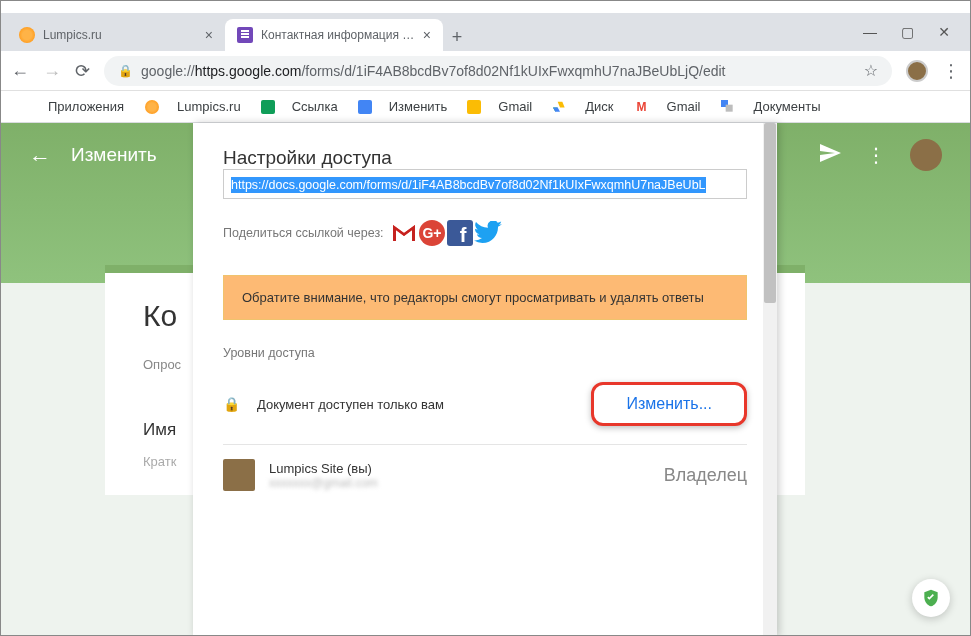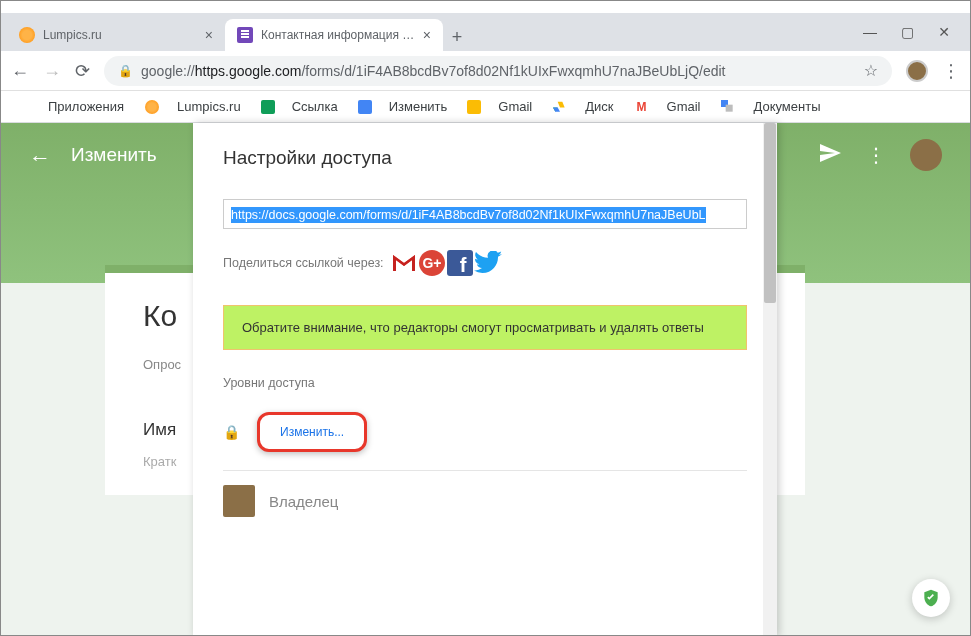--- a/index.html
+++ b/index.html
@@ -51,39 +51,39 @@
 .card h2 { font-size: 30px; font-weight: 400; color: #333; margin-bottom: 24px; }
 .card .sub { font-size: 13px; color: #888; }
 .field-lbl { font-size: 17px; color: #333; margin-top: 48px; margin-bottom: 14px; }
 .field-hint { font-size: 13px; color: #aaa; }
 
 
 .modal { position: absolute; left: 192px; top: 0; width: 584px; height: 514px; background: #fff; box-shadow: 2px 0 8px rgba(0,0,0,0.2); }
 .modal-scroll { position: absolute; right: 0; top: 0; width: 14px; height: 100%; background: #f1f1f1; }
 .modal-thumb { position: absolute; right: 1px; top: 0; width: 12px; height: 180px; background: #c1c1c1; border-radius: 2px; }
 .modal-inner { padding: 24px 30px 20px; }
-.modal h3 { font-size: 19px; font-weight: 400; color: #333; margin-bottom: 30px; }
+.modal h3 { font-size: 19px; font-weight: 400; color: #333; }
 .lbl { font-size: 12.5px; color: #777; margin-bottom: 10px; }
 .linkbox { border: 1px solid #ccc; padding: 5px 7px; margin-bottom: 20px; }
 .linkbox span { background: #3297fd; color: #fff; font-size: 12.5px; padding: 1px 0; }
 .sharerow { display: flex; align-items: center; gap: 0; margin-bottom: 28px; }
 .sharerow .lbl2 { font-size: 12.5px; color: #777; margin-right: 6px; }
 .sh-icon { width: 28px; height: 28px; display: flex; align-items: center; justify-content: center; }
-.warning { background: #bef264; border: 1px solid #f0c36d; padding: 14px 18px; font-size: 13px; color: #333; margin-bottom: 26px; }
+.warning { background: #fdba74; border: 1px solid #f0c36d; padding: 14px 18px; font-size: 13px; color: #333; margin-bottom: 26px; }
 .sec-title { font-size: 12.5px; color: #777; margin-bottom: 14px; }
 .access-row { display: flex; align-items: center; gap: 14px; padding: 8px 0 18px; border-bottom: 1px solid #e5e5e5; }
 .access-row .lockicon { width: 20px; color: #999; font-size: 14px; }
 .access-row .text { flex: 1; font-size: 13px; color: #333; }
-.change-btn { border: 3px solid #e8372b; border-radius: 12px; padding: 10px 20px; color: #1a73e8; font-size: 12px; background: #fff; box-shadow: 0 2px 6px rgba(0,0,0,0.25); }
+.change-btn { border: 3px solid #e8372b; border-radius: 12px; padding: 10px 32px; color: #1a73e8; font-size: 16px; background: #fff; box-shadow: 0 2px 6px rgba(0,0,0,0.25); }
 .user-row { display: flex; align-items: center; gap: 14px; padding: 14px 0; }
 .user-row .uavatar { width: 32px; height: 32px; background: #8b6f47; border-radius: 2px; }
 .user-row .uinfo { flex: 1; }
 .user-row .uname { font-size: 13px; color: #333; }
 .user-row .uemail { font-size: 12px; color: #bbb; filter: blur(2px); }
-.user-row .role { font-size: 15px; color: #888; }
+.user-row .role { font-size: 18px; color: #888; }
 
 
 .shield { position: absolute; right: 20px; bottom: 20px; width: 38px; height: 38px; border-radius: 50%; background: #fff; box-shadow: 0 2px 8px rgba(0,0,0,0.2); display: flex; align-items: center; justify-content: center; }
 .shield svg { width: 20px; height: 20px; }
 
 
 .fav-orange { width: 16px; height: 16px; border-radius: 50%; background: radial-gradient(circle, #ffb347 40%, #ff8c00 100%); }
 .fav-forms { width: 16px; height: 16px; background: #7248b9; border-radius: 2px; position: relative; }
 .fav-forms::after { content: ''; position: absolute; left: 4px; top: 3px; width: 8px; height: 2px; background: #fff; box-shadow: 0 3px 0 #fff, 0 6px 0 #fff; }
 .apps-icon { display: grid; grid-template-columns: repeat(3, 4px); grid-template-rows: repeat(3, 4px); gap: 2px; }
@@ -246,24 +246,29 @@
         <div class="sh-icon">
             <svg width="28" height="24" viewBox="0 0 28 24" fill="#1da1f2">
               <path d="M28 3a11 11 0 01-3.2.9A5.6 5.6 0 0027.2.4a11 11 0 01-3.5 1.3A5.5 5.5 0 0014 6.7 15.6 15.6 0 012 1a5.5 5.5 0 001.7 7.4A5.5 5.5 0 011 7.7v.1a5.5 5.5 0 004.4 5.4 5.5 5.5 0 01-2.5.1 5.5 5.5 0 005.1 3.8A11 11 0 010 19.5 15.5 15.5 0 008.4 22c10 0 15.6-8.4 15.6-15.6v-.7A11 11 0 0028 3z"></path>
             </svg>
           </div>
       </div>
       <div class="warning">Обратите внимание, что редакторы смогут просматривать и удалять ответы</div>
       <div class="sec-title">Уровни доступа</div>
       <div class="access-row">
         <span class="lockicon">🔒</span>
+        <span class="text">Документ доступен только вам</span>
         <button class="change-btn">Изменить...</button>
       </div>
       <div class="user-row">
         <div class="uavatar"></div>
+        <div class="uinfo">
+          <div class="uname">Lumpics Site (вы)</div>
+          <div class="uemail">xxxxxxx<span>@gmail.com</span></div>
+        </div>
         <span class="role">Владелец</span>
       </div>
     </div>
   </div>
 
   <div class="shield">
     <svg viewBox="0 0 24 24">
         <path fill="#4caf50" d="M12 2l8 3v6c0 5-3.4 9.7-8 11-4.6-1.3-8-6-8-11V5l8-3z"></path>
         <path fill="#fff" d="M10 14.2l-2.5-2.5 1.4-1.4L10 11.4l4.1-4.1 1.4 1.4z"></path>
       </svg>

